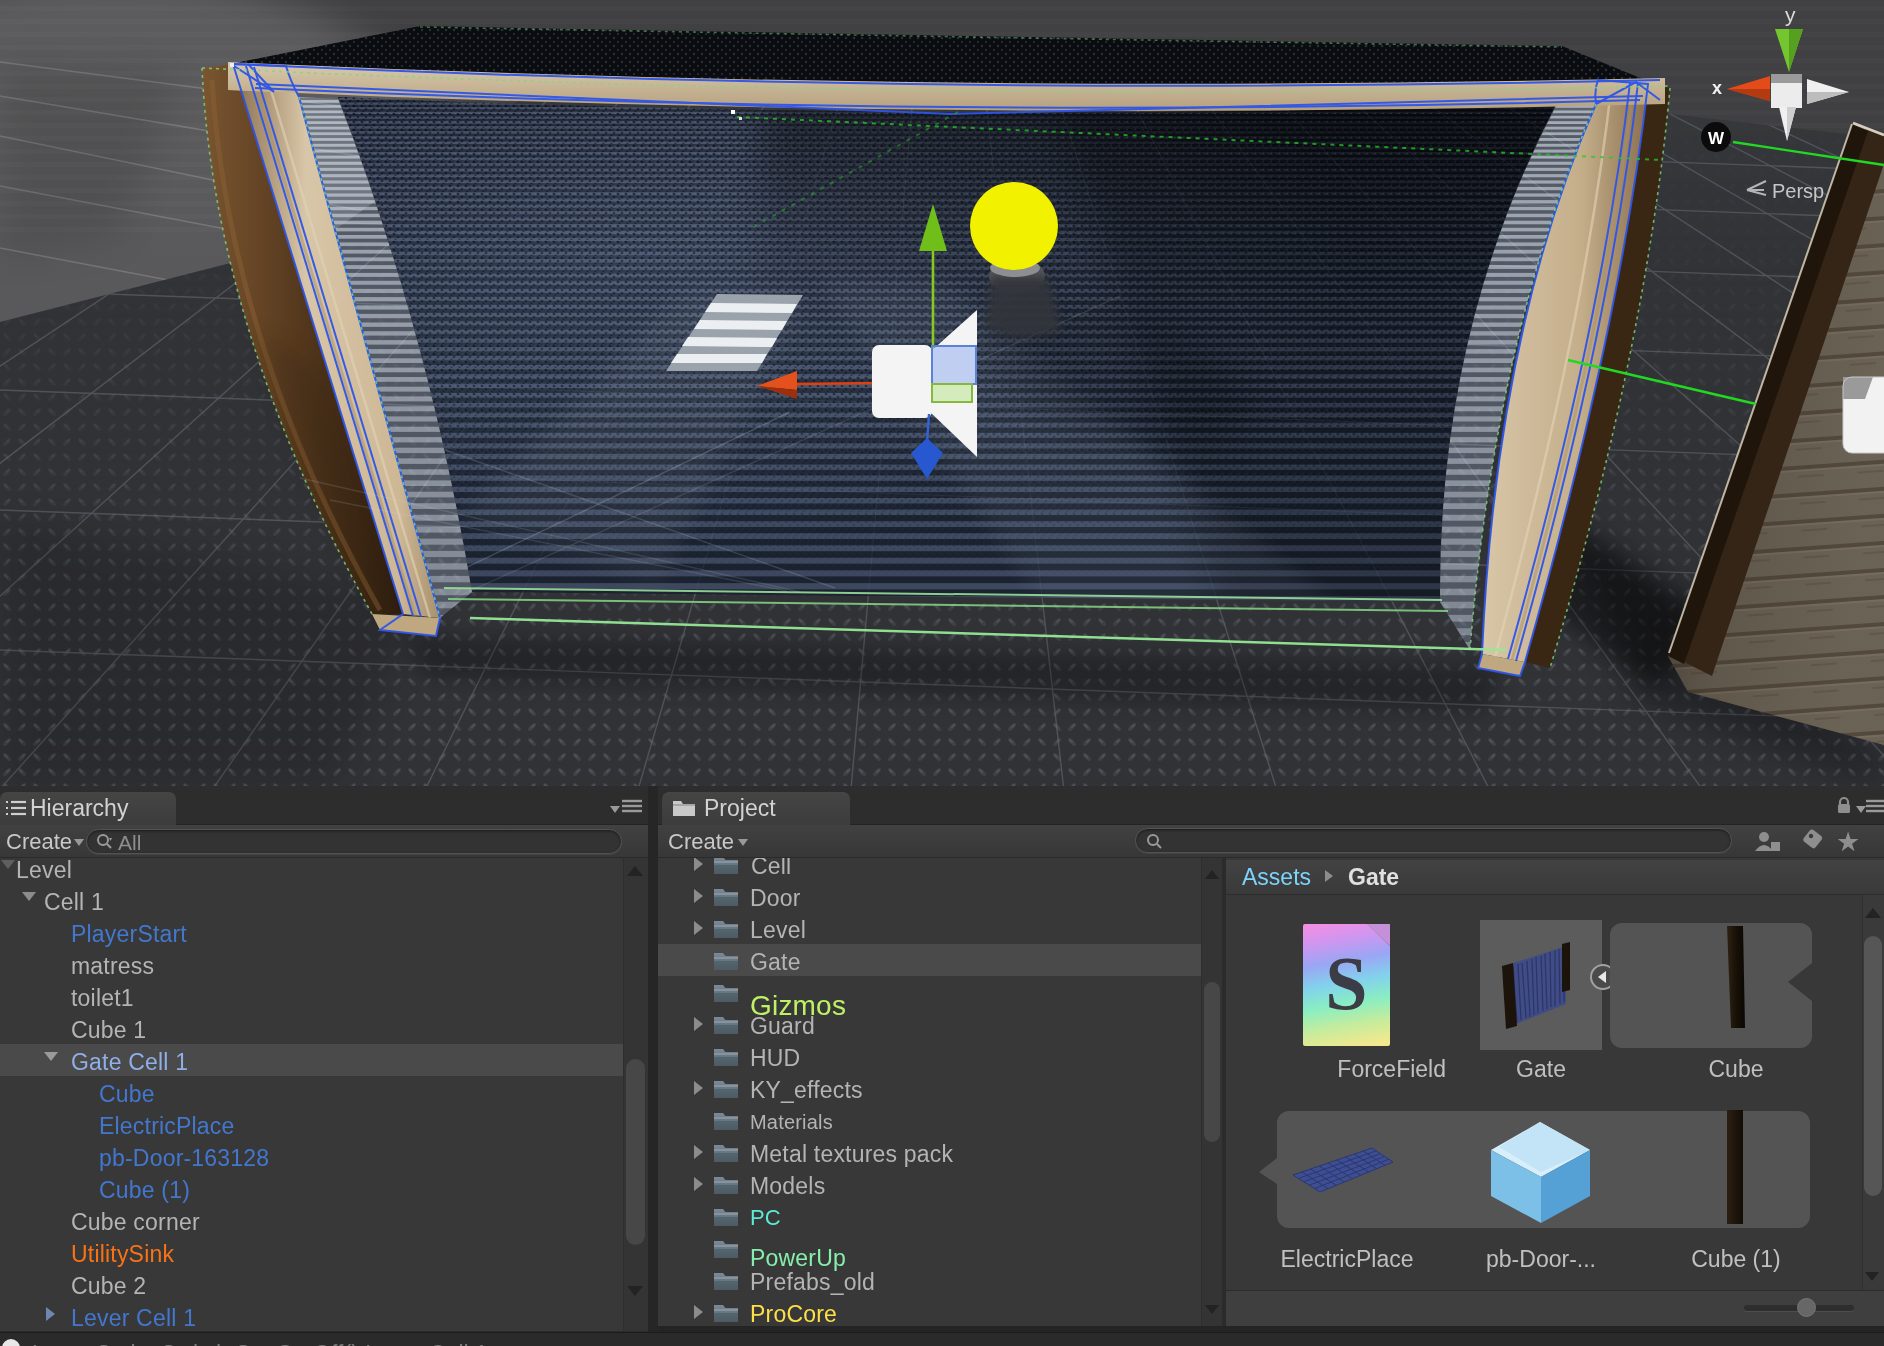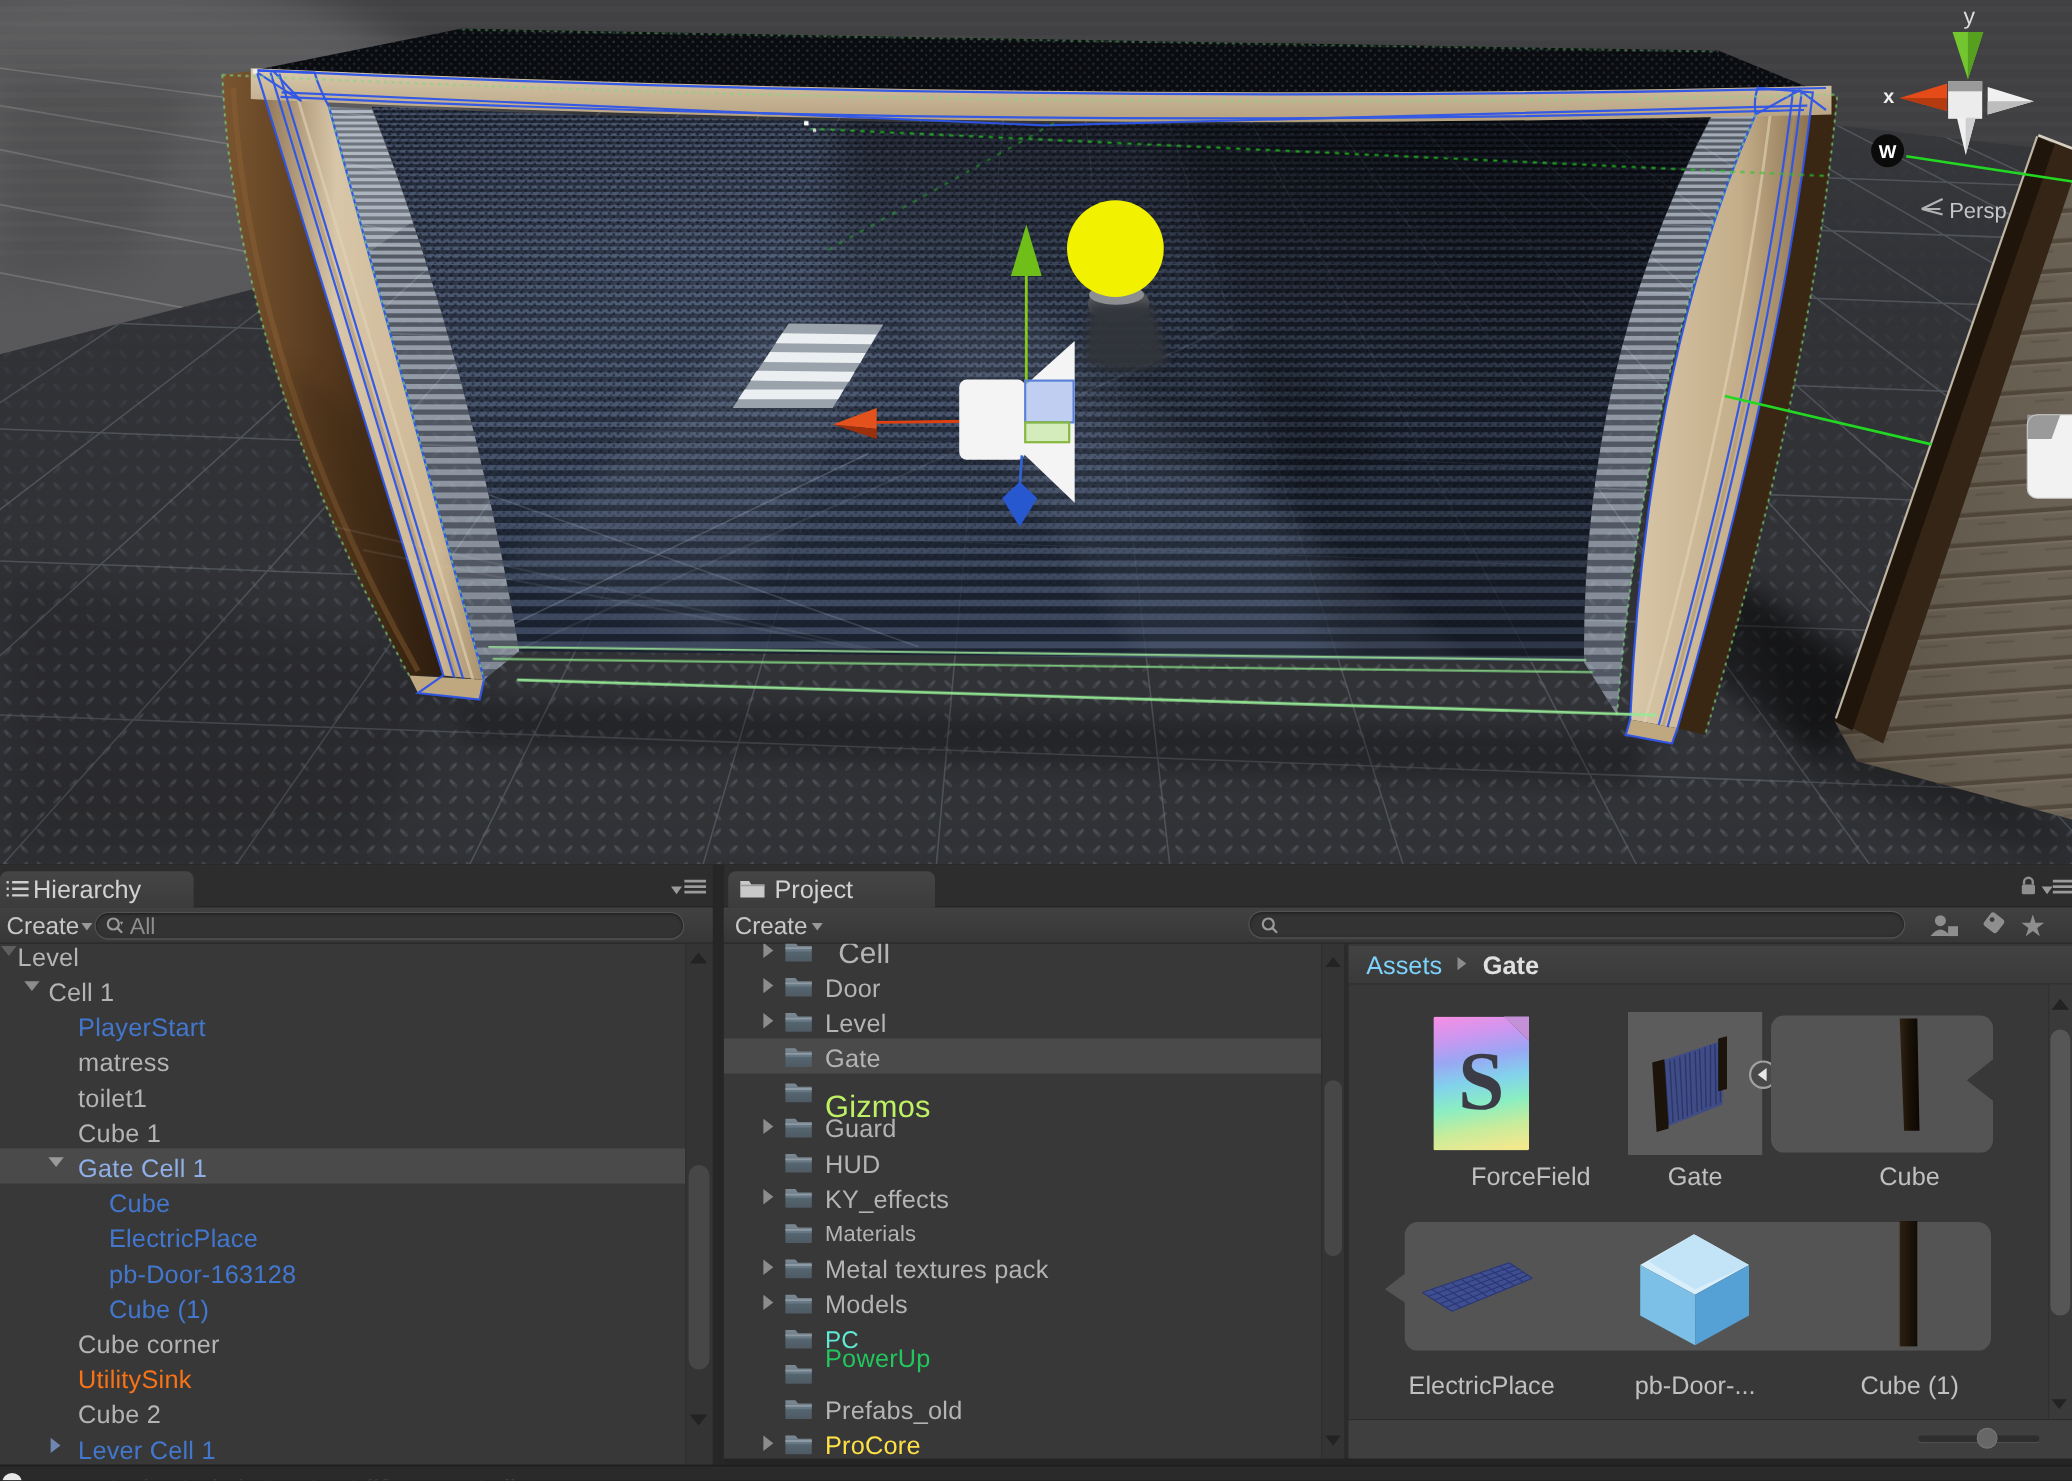--- a/index.html
+++ b/index.html
@@ -654,21 +654,21 @@
           <rect x="7" y="2" width="15" height="15" rx="3" fill="#8e8e8e" transform="rotate(38 14 10)"></rect>
           <circle cx="13" cy="7" r="2.2" fill="#3a3a3a"></circle>
         </svg>
         <div style="position:absolute;left:1178px;top:40px;font-size:27px;color:#8e8e8e">★</div>
         <div style="position:absolute;left:0;top:72px;width:564px;height:473px;background:#383838;overflow:hidden">
           <span style="position:absolute;left:36px;top:-1px;width:0;height:0;border-top:7px solid transparent;border-bottom:7px solid transparent;border-left:9px solid #8c8c8c;"></span>
           <svg style="position:absolute;left:55px;top:-4px" width="26" height="21" viewBox="0 0 26 21">
             <path d="M1,3 h9 l2.5,3 H25 v14 H1 z" fill="url(#fg)"></path>
             <path d="M1,8 h24" stroke="#8d9aa4" stroke-width="1.6"></path>
           </svg>
-          <div style="position:absolute;left:104px;top:-8px;height:32px;line-height:32px;font-size:27px;letter-spacing:0.2px;color:#b4b4b4;white-space:pre">Cell</div>
+          <div style="position:absolute;left:93px;top:-8px;height:32px;line-height:32px;font-size:23px;letter-spacing:0.2px;color:#b4b4b4;white-space:pre">Cell</div>
           <span style="position:absolute;left:36px;top:31px;width:0;height:0;border-top:7px solid transparent;border-bottom:7px solid transparent;border-left:9px solid #8c8c8c;"></span>
           <svg style="position:absolute;left:55px;top:28px" width="26" height="21" viewBox="0 0 26 21">
             <path d="M1,3 h9 l2.5,3 H25 v14 H1 z" fill="url(#fg)"></path>
             <path d="M1,8 h24" stroke="#8d9aa4" stroke-width="1.6"></path>
           </svg>
           <div style="position:absolute;left:92px;top:24px;height:32px;line-height:32px;font-size:23px;letter-spacing:0.2px;color:#b4b4b4;white-space:pre">Door</div>
           <span style="position:absolute;left:36px;top:63px;width:0;height:0;border-top:7px solid transparent;border-bottom:7px solid transparent;border-left:9px solid #8c8c8c;"></span>
           <svg style="position:absolute;left:55px;top:60px" width="26" height="21" viewBox="0 0 26 21">
             <path d="M1,3 h9 l2.5,3 H25 v14 H1 z" fill="url(#fg)"></path>
             <path d="M1,8 h24" stroke="#8d9aa4" stroke-width="1.6"></path>
@@ -721,21 +721,21 @@
           <div style="position:absolute;left:92px;top:312px;height:32px;line-height:32px;font-size:23px;letter-spacing:0.2px;color:#b4b4b4;white-space:pre">Models</div>
           <svg style="position:absolute;left:55px;top:348px" width="26" height="21" viewBox="0 0 26 21">
             <path d="M1,3 h9 l2.5,3 H25 v14 H1 z" fill="url(#fg)"></path>
             <path d="M1,8 h24" stroke="#8d9aa4" stroke-width="1.6"></path>
           </svg>
           <div style="position:absolute;left:92px;top:344px;height:32px;line-height:32px;font-size:22px;letter-spacing:0.2px;color:#5eead4;white-space:pre">PC</div>
           <svg style="position:absolute;left:55px;top:380px" width="26" height="21" viewBox="0 0 26 21">
             <path d="M1,3 h9 l2.5,3 H25 v14 H1 z" fill="url(#fg)"></path>
             <path d="M1,8 h24" stroke="#8d9aa4" stroke-width="1.6"></path>
           </svg>
-          <div style="position:absolute;left:92px;top:361px;height:32px;line-height:32px;font-size:23px;letter-spacing:0.2px;color:#22c55e;white-space:pre">PowerUp</div>
+          <div style="position:absolute;left:92px;top:384px;height:32px;line-height:32px;font-size:23px;letter-spacing:0.2px;color:#86efac;white-space:pre">PowerUp</div>
           <svg style="position:absolute;left:55px;top:412px" width="26" height="21" viewBox="0 0 26 21">
             <path d="M1,3 h9 l2.5,3 H25 v14 H1 z" fill="url(#fg)"></path>
             <path d="M1,8 h24" stroke="#8d9aa4" stroke-width="1.6"></path>
           </svg>
           <div style="position:absolute;left:92px;top:408px;height:32px;line-height:32px;font-size:23px;letter-spacing:0.2px;color:#b4b4b4;white-space:pre">Prefabs_old</div>
           <span style="position:absolute;left:36px;top:447px;width:0;height:0;border-top:7px solid transparent;border-bottom:7px solid transparent;border-left:9px solid #8c8c8c;"></span>
           <svg style="position:absolute;left:55px;top:444px" width="26" height="21" viewBox="0 0 26 21">
             <path d="M1,3 h9 l2.5,3 H25 v14 H1 z" fill="url(#fg)"></path>
             <path d="M1,8 h24" stroke="#8d9aa4" stroke-width="1.6"></path>
           </svg>

